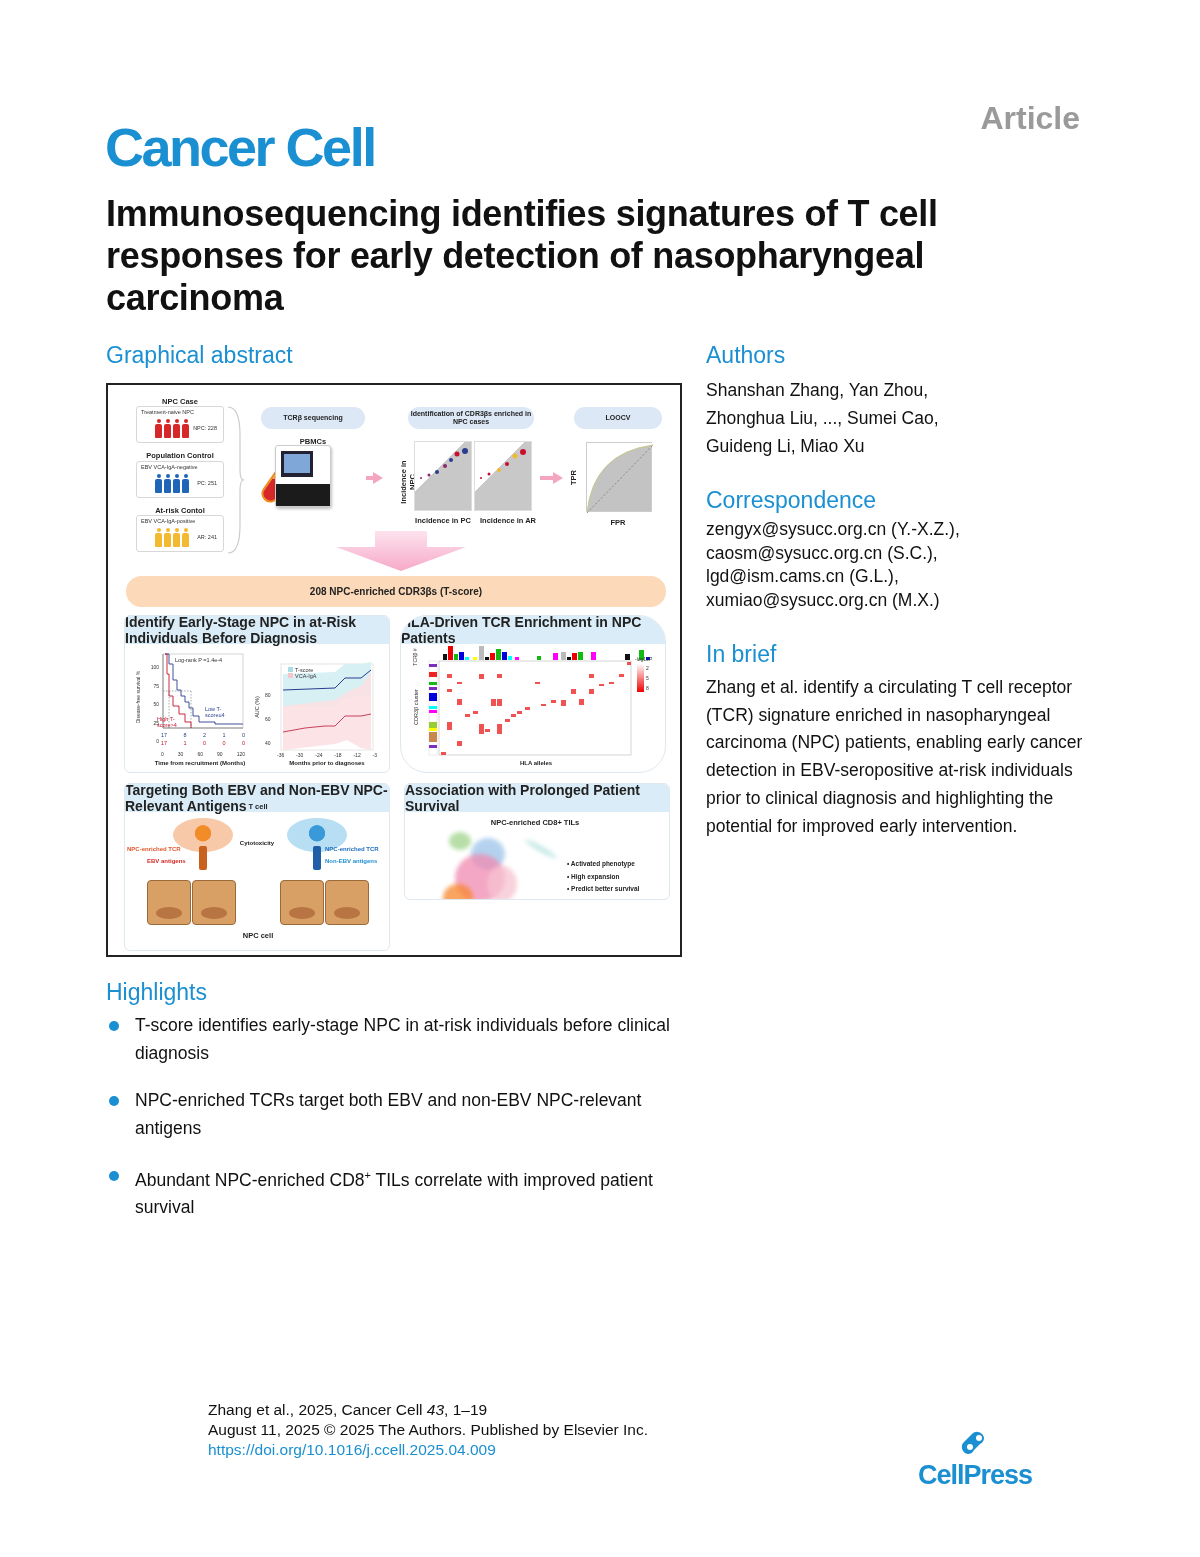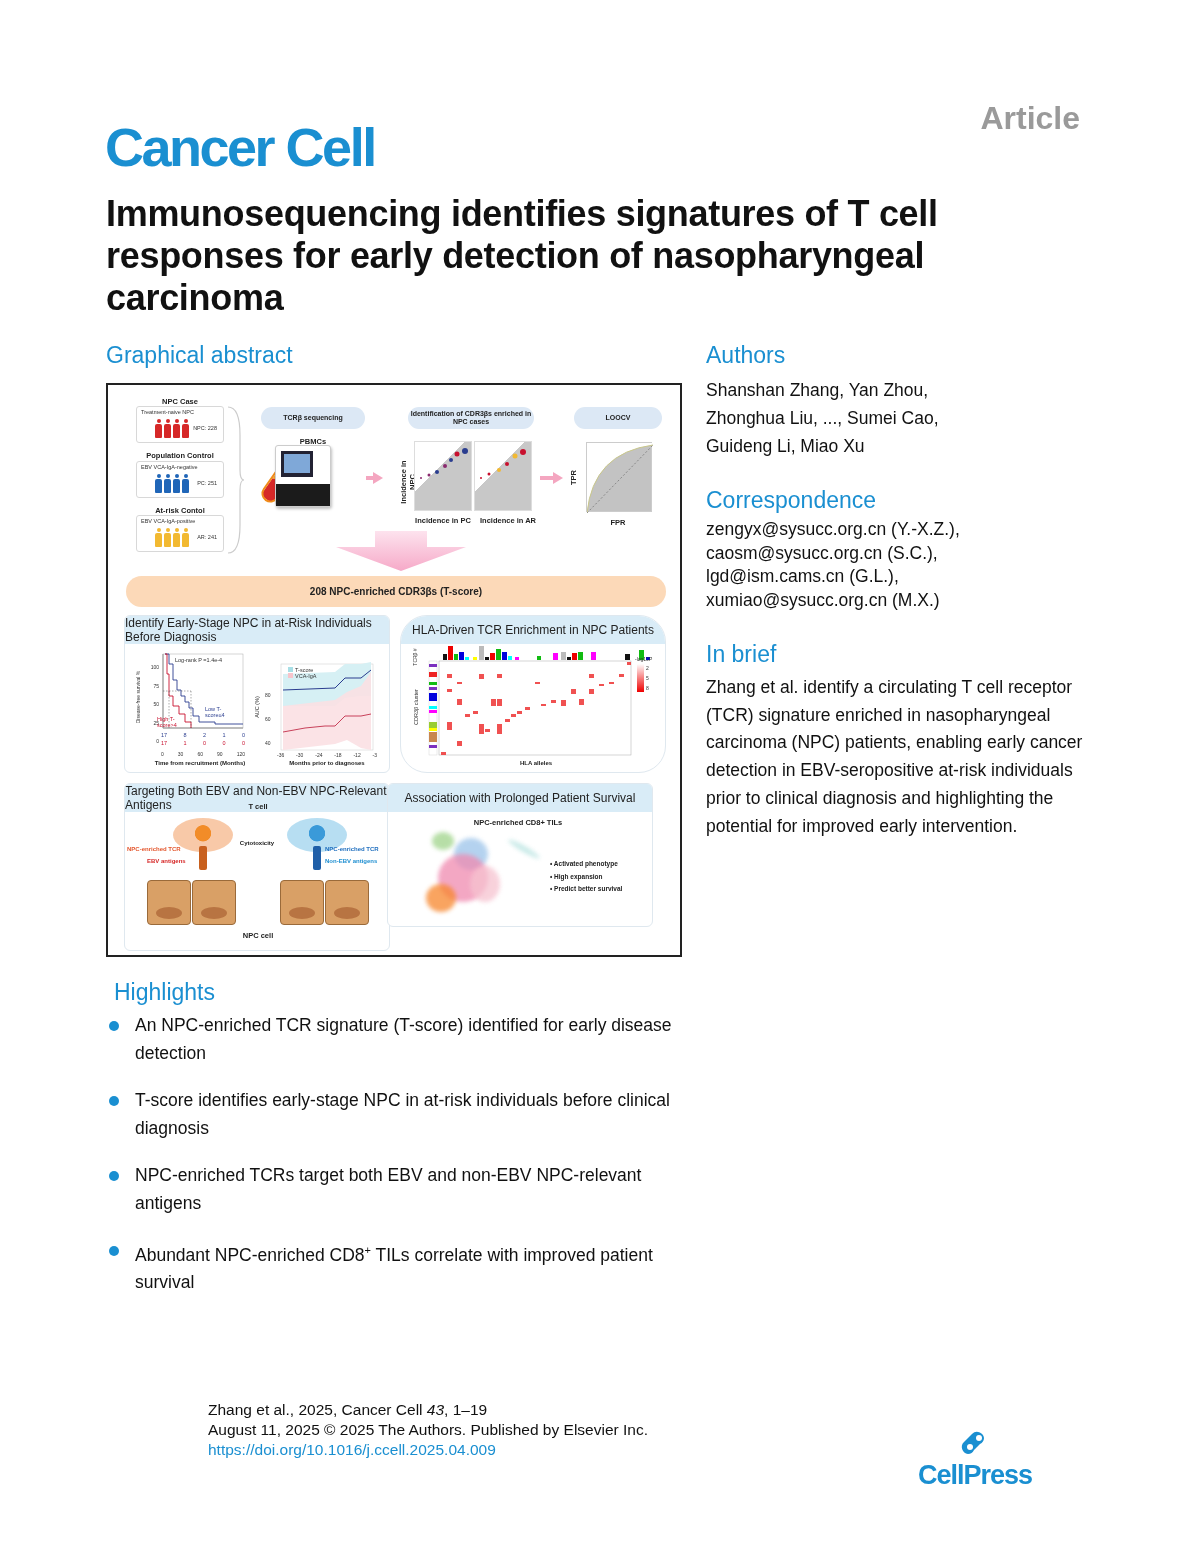--- a/index.html
+++ b/index.html
@@ -29,21 +29,21 @@
   .machine .screen::after { content: ""; position: absolute; left: 3px; top: 3px; width: 26px; height: 19px; background: #7fa8d8; }
   .machine .base { position: absolute; left: 0; bottom: 0; width: 100%; height: 22px; background: #1b1b1b; }
   .tube { position: absolute; left: 158px; top: 85px; width: 18px; height: 34px; background: linear-gradient(#f4a233 0 30%, #d62828 30%); border: 2px solid #f08c1a; border-radius: 0 0 9px 9px; transform: rotate(35deg); }
   .arrow-pink { position: absolute; width: 0; height: 0; border-top: 6px solid transparent; border-bottom: 6px solid transparent; border-left: 10px solid #f4a6c0; }
   .arrow-stem { position: absolute; height: 4px; background: #f4a6c0; }
   .scatter { position: absolute; top: 56px; width: 58px; height: 70px; border: 1px solid #ddd; background: linear-gradient(135deg, #fff 40%, #c8c8c8 40%); }
   .roc { position: absolute; left: 478px; top: 57px; width: 66px; height: 70px; border: 1px solid #ccc; background: #c3c3c3; }
   .big-arrow { position: absolute; left: 228px; top: 146px; width: 130px; height: 40px; background: linear-gradient(#fde3ee, #f6a9c8); clip-path: polygon(30% 0, 70% 0, 70% 40%, 100% 40%, 50% 100%, 0 40%, 30% 40%); }
   .tscore-bar { position: absolute; left: 18px; top: 191px; width: 540px; height: 31px; background: #fcd9b8; border-radius: 16px; display: flex; align-items: center; justify-content: center; font-size: 10px; font-weight: 700; color: #222; }
   .panel { position: absolute; width: 266px; border: 1px solid #dfe8ef; border-radius: 6px; background: #fff; overflow: hidden; }
-  .panel-head { height: 28px; background: #d9ecf7; font-size: 12px; font-weight: 400; display: flex; align-items: center; justify-content: center; color: #222; }
+  .panel-head { height: 28px; background: #d9ecf7; font-size: 14px; font-weight: 700; display: flex; align-items: center; justify-content: center; color: #222; }
   .cell-body { position: absolute; width: 44px; height: 45px; background: #d9a066; border: 1px solid #9a6a3a; border-radius: 4px; }
   .nucleus { position: absolute; left: 8px; bottom: 5px; width: 26px; height: 12px; background: #b87442; border-radius: 50%; }
   .tcell { position: absolute; width: 60px; height: 34px; border-radius: 50%; }
   .umap-blob { position: absolute; border-radius: 50%; filter: blur(2px); opacity: 0.75; }
 
   
   .rc-text { position: absolute; left: 706px; font-size: 17.5px; color: #111; line-height: 28px; }
   .corr { position: absolute; left: 706px; top: 518px; font-size: 17.5px; line-height: 23.5px; color: #111; }
   .brief { position: absolute; left: 706px; top: 674px; width: 385px; font-size: 17.5px; line-height: 27.7px; color: #111; }
 
@@ -60,21 +60,21 @@
 <body>
 
 <div class="journal">Cancer Cell</div>
 <div class="article-tag">Article</div>
 <h1 class="title">Immunosequencing identifies signatures of T cell responses for early detection of nasopharyngeal carcinoma</h1>
 
 <div class="sec-head" style="left:106px;top:342px;">Graphical abstract</div>
 <div class="sec-head" style="left:706px;top:342px;">Authors</div>
 <div class="sec-head" style="left:706px;top:487px;">Correspondence</div>
 <div class="sec-head" style="left:706px;top:641px;">In brief</div>
-<div class="sec-head" style="left:106px;top:979px;margin-left:8px;">Highlights</div>
+<div class="sec-head" style="left:106px;top:979px;">Highlights</div>
 
 <div class="ga">
 
   <div class="t" style="left:28px;top:12px;width:88px;">NPC Case</div>
   <div class="grp-box" style="top:21px;">
     <span class="grp-sub">Treatment-naive NPC</span>
     <div class="people" style="--c:#d62828;">
       <span class="person"></span>
         <span class="person"></span>
         <span class="person"></span>
@@ -341,21 +341,21 @@
       </div>
     <div class="cell-body" style="left:155px;top:96px;">
         <div class="nucleus"></div>
       </div>
     <div class="cell-body" style="left:200px;top:96px;">
         <div class="nucleus"></div>
       </div>
     <div class="t" style="left:108px;top:147px;width:50px;">NPC cell</div>
   </div>
 
-  <div class="panel" style="left:279px;top:398px;height:144px;">
+  <div class="panel" style="left:296px;top:398px;height:117px;">
     <div class="panel-head">Association with Prolonged Patient Survival</div>
     <div class="t" style="left:60px;top:34px;width:140px;">NPC-enriched CD8+ TILs</div>
     <div>
       <div class="umap-blob" style="left:44px;top:48px;width:22px;height:18px;background:#9fd48a;"></div>
       <div class="umap-blob" style="left:66px;top:54px;width:34px;height:32px;background:#9cc4ea;"></div>
       <div class="umap-blob" style="left:50px;top:70px;width:50px;height:48px;background:#f08ab0;"></div>
       <div class="umap-blob" style="left:82px;top:82px;width:30px;height:36px;background:#f6c3d0;"></div>
       <div class="umap-blob" style="left:38px;top:100px;width:30px;height:28px;background:#f7862c;"></div>
       <div class="umap-blob" style="left:118px;top:62px;width:36px;height:6px;background:#b6e3e0;transform:rotate(30deg);"></div>
     </div>
@@ -377,21 +377,20 @@
 <div class="corr">
   <div>zengyx@sysucc.org.cn (Y.-X.Z.),</div>
   <div>caosm@sysucc.org.cn (S.C.),</div>
   <div>lgd@ism.cams.cn (G.L.),</div>
   <div>xumiao@sysucc.org.cn (M.X.)</div>
 </div>
 
 <p class="brief">Zhang et al. identify a circulating T cell receptor (TCR) signature enriched in nasopharyngeal carcinoma (NPC) patients, enabling early cancer detection in EBV-seropositive at-risk individuals prior to clinical diagnosis and highlighting the potential for improved early intervention.</p>
 
 <ul class="hl-list">
-  <li class="hl-item"><span class="hl-bullet"></span><span>An NPC-enriched TCR signature (T-score) identified for early disease detection</span></li>
   <li class="hl-item"><span class="hl-bullet"></span><span>T-score identifies early-stage NPC in at-risk individuals before clinical diagnosis</span></li>
   <li class="hl-item"><span class="hl-bullet"></span><span>NPC-enriched TCRs target both EBV and non-EBV NPC-relevant antigens</span></li>
   <li class="hl-item"><span class="hl-bullet"></span><span>Abundant NPC-enriched CD8</span><sup style="font-size:11px;">+</sup><span> TILs correlate with improved patient survival</span></li>
 </ul>
 
 <div class="footer">
   <div><span>Zhang et al., 2025, Cancer Cell </span><i>43</i><span>, 1–19</span></div>
   <div>August 11, 2025 © 2025 The Authors. Published by Elsevier Inc.</div>
   <div class="doi">https://doi.org/10.1016/j.ccell.2025.04.009</div>
 </div>

